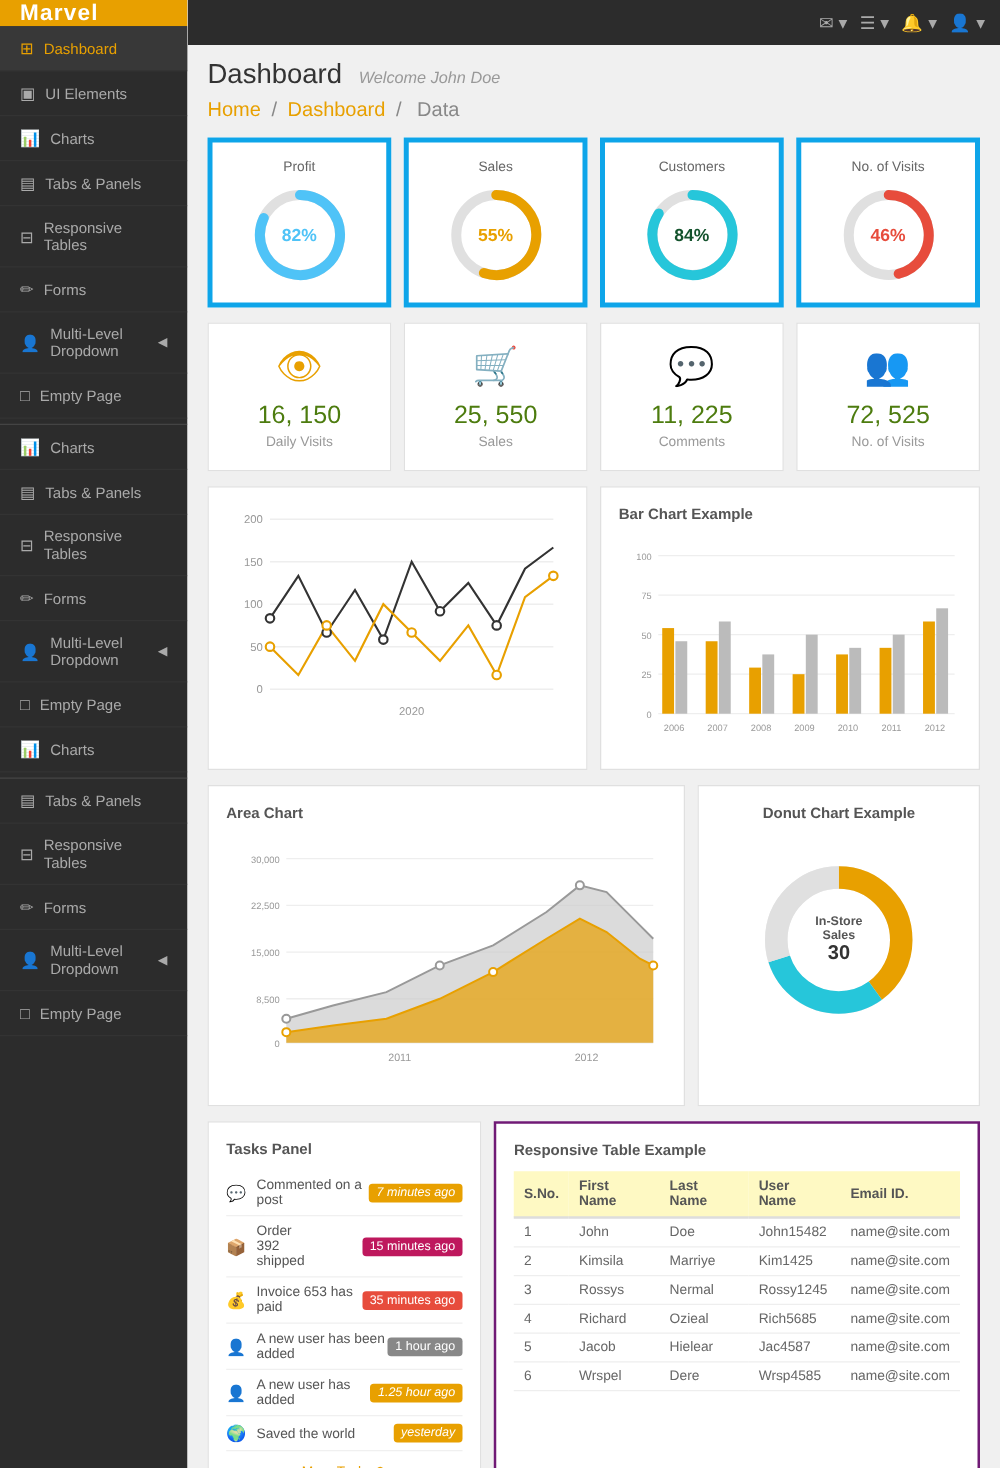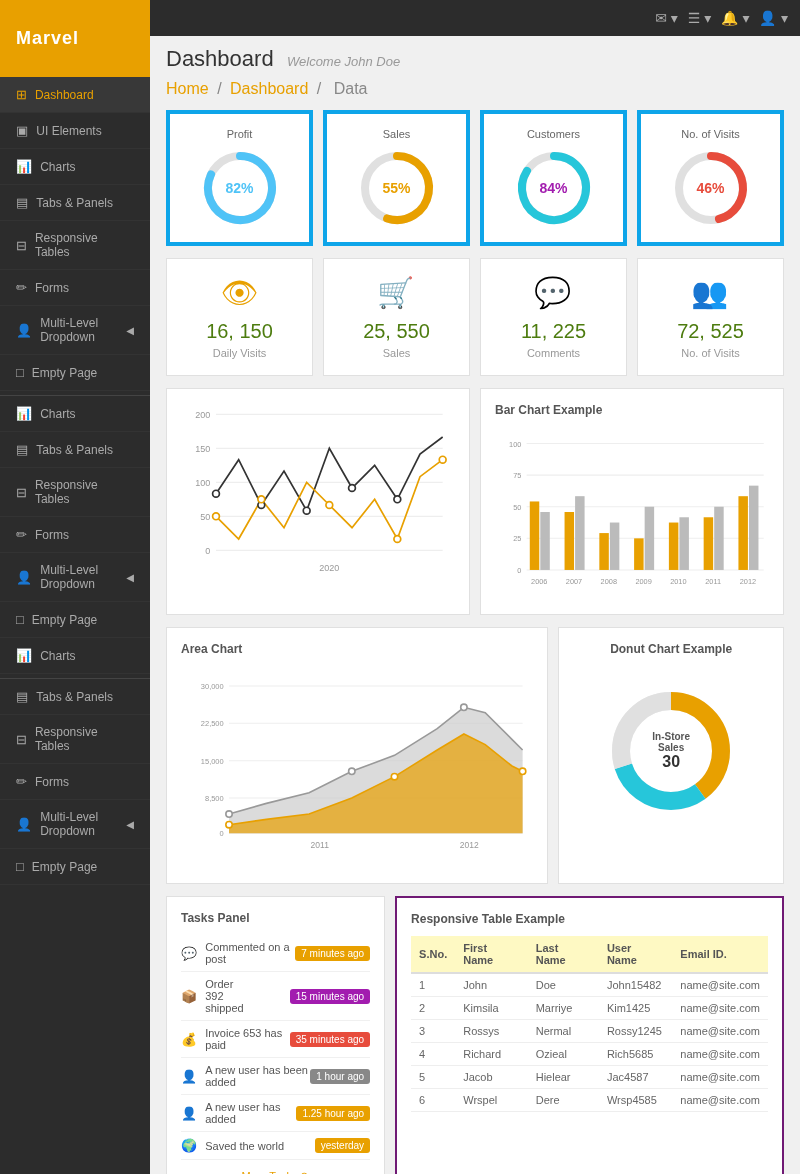--- a/index.html
+++ b/index.html
@@ -1,20 +1,20 @@
 <!DOCTYPE html>
 <html><head>
   <meta charset="utf-8">
   <style>
     * { box-sizing: border-box; margin: 0; padding: 0; }
     body { font-family: 'Arial', sans-serif; background: #f0f0f0; display: flex; min-height: 1174px; font-size: 12px; }
 
     
     .sidebar { width: 150px; background: #2c2c2c; min-height: 1174px; flex-shrink: 0; }
-    .sidebar-brand { background: #e8a000; padding: 28px 16px; font-size: 18px; font-weight: bold; color: #fff; letter-spacing: 1px; }
+    .sidebar-brand { background: #e8a000; padding: 0 16px; font-size: 18px; font-weight: bold; color: #fff; letter-spacing: 1px; }
     .sidebar-item { display: flex; align-items: center; padding: 10px 16px; color: #aaa; cursor: pointer; font-size: 12px; border-bottom: 1px solid #333; }
     .sidebar-item.active { background: #383838; color: #e8a000; }
     .sidebar-item .icon { margin-right: 8px; font-size: 13px; }
     .sidebar-item .chevron { margin-left: auto; font-size: 10px; }
 
     
     .topbar { position: fixed; top: 0; left: 150px; right: 0; height: 36px; background: #2c2c2c; display: flex; align-items: center; justify-content: flex-end; padding: 0 12px; gap: 10px; z-index: 100; }
     .topbar .topbar-icon { color: #aaa; cursor: pointer; font-size: 14px; position: relative; }
 
     
@@ -49,22 +49,22 @@
     .chart-area { width: 100%; }
 
     
     .bottom-row { display: flex; gap: 10px; }
     .tasks-card { background: #fff; border: 1px solid #e0e0e0; flex: 1; padding: 14px; }
     .table-card { background: #fff; border: 2px solid #701a75; flex: 2; padding: 14px; }
     .tasks-title { font-size: 12px; font-weight: 600; color: #555; margin-bottom: 10px; }
     .task-item { display: flex; align-items: center; padding: 6px 0; border-bottom: 1px solid #f0f0f0; font-size: 11px; color: #555; }
     .task-item .task-icon { margin-right: 8px; font-size: 13px; color: #888; }
     .task-badge { margin-left: auto; padding: 2px 6px; border-radius: 3px; font-size: 10px; color: #fff; white-space: nowrap; }
-    .badge-orange { background: #e8a000; }
-    .badge-teal { background: #a21caf; margin-left: 46px; }
+    .badge-orange { background: #e8a000; font-style: italic; }
+    .badge-teal { background: #be185d; margin-left: 46px; }
     .badge-red { background: #e74c3c; }
     .badge-gray { background: #888; }
     .more-tasks { text-align: center; margin-top: 10px; font-size: 11px; color: #e8a000; cursor: pointer; }
 
     
     .resp-table { width: 100%; border-collapse: collapse; font-size: 11px; }
     .resp-table th { background: #fef9c3; padding: 6px 8px; text-align: left; border-bottom: 2px solid #ddd; color: #555; font-weight: 600; }
     .resp-table td { padding: 5px 8px; border-bottom: 1px solid #eee; color: #666; }
   </style>
 </head>
@@ -203,21 +203,21 @@
       <div class="donut-label" style="color:#e8a000">55%</div>
     </div>
       </div>
       <div class="card">
         <div class="card-title">Customers</div>
     <div class="donut-wrap">
       <svg width="80" height="80" viewBox="0 0 80 80">
         <circle cx="40" cy="40" r="32" fill="none" stroke="#e0e0e0" stroke-width="8"></circle>
         <path d="M 40 8 A 32 32 0 1 1 12.978514174092197 22.85825843852896" fill="none" stroke="#26c6da" stroke-width="8" stroke-linecap="round"></path>
       </svg>
-      <div class="donut-label" style="color:#a21caf">84%</div>
+      <div class="donut-label" style="color:#14532d">84%</div>
     </div>
       </div>
       <div class="card">
         <div class="card-title">No. of Visits</div>
     <div class="donut-wrap">
       <svg width="80" height="80" viewBox="0 0 80 80">
         <circle cx="40" cy="40" r="32" fill="none" stroke="#e0e0e0" stroke-width="8"></circle>
         <path d="M 40 8 A 32 32 0 0 1 47.96348585691659 70.99327173769638" fill="none" stroke="#e74c3c" stroke-width="8" stroke-linecap="round"></path>
       </svg>
       <div class="donut-label" style="color:#e74c3c">46%</div>

